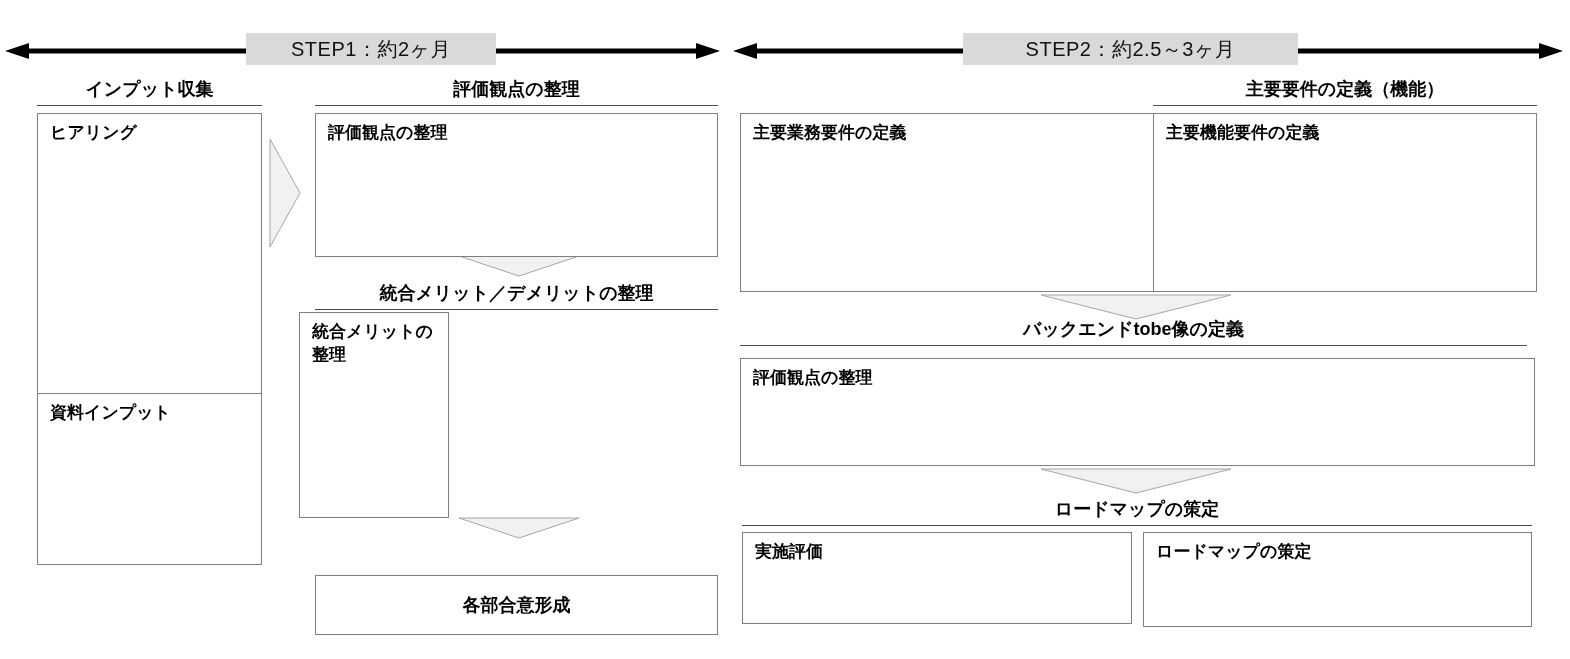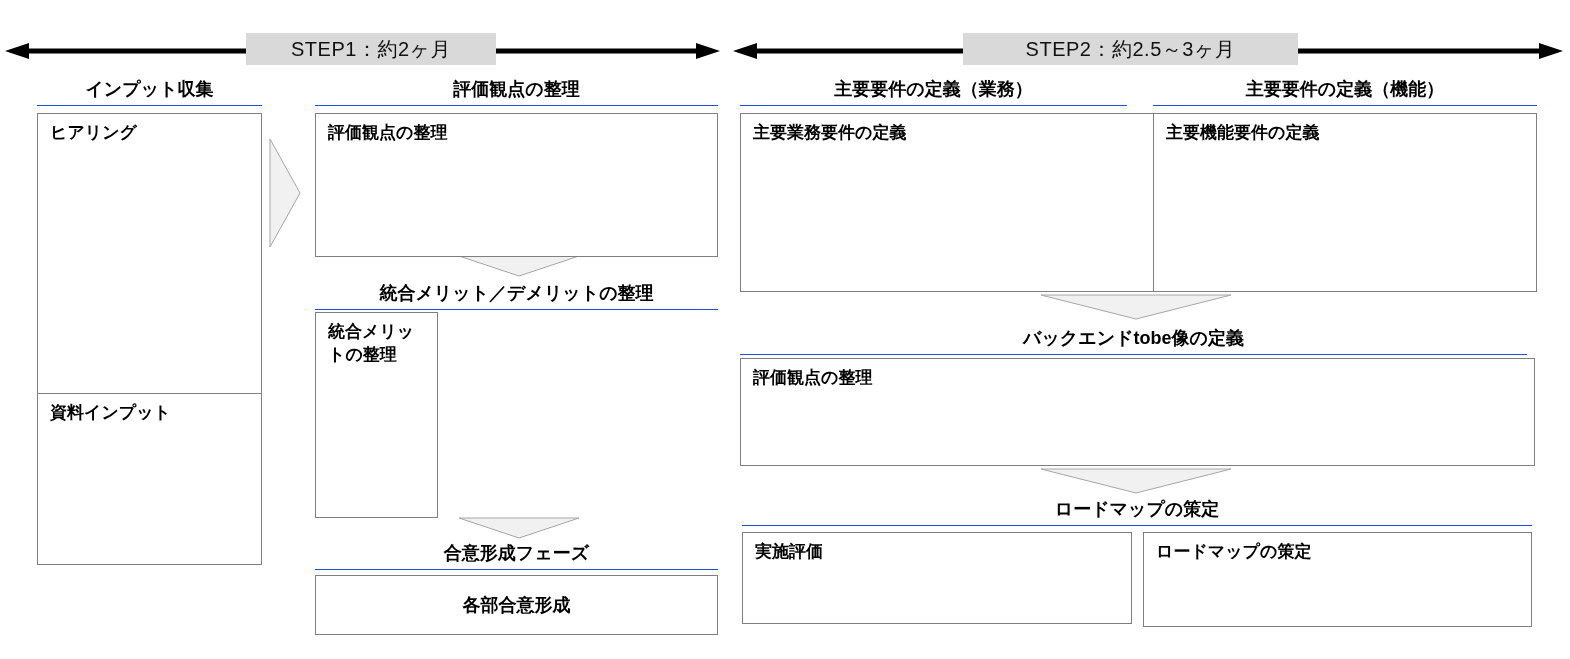--- a/index.html
+++ b/index.html
@@ -60,33 +60,31 @@
     <polygon points="0,9 24,1 24,17" fill="#000"></polygon>
     <rect x="20" y="6.5" width="790" height="5" fill="#000"></rect>
     <polygon points="830,9 806,1 806,17" fill="#000"></polygon>
   </svg>
 
   <div class="step-label" style="left:240px;top:33px;width:250px;height:32px;margin-left:6px;">STEP1：約2ヶ月</div>
   <div class="step-label" style="left:963px;top:33px;width:335px;height:32px;">STEP2：約2.5～3ヶ月</div>
 
   <div class="hdr" style="left:37px;top:76px;width:225px;">インプット収集</div>
   <div class="hdr" style="left:315px;top:76px;width:403px;">評価観点の整理</div>
-  <div class="hdr" style="left:740px;top:76px;width:387px;">主要要件の定義（業務）</div>
   <div class="hdr" style="left:1153px;top:76px;width:384px;">主要要件の定義（機能）</div>
 
   <div class="hdr" style="left:315px;top:280px;width:403px;">統合メリット／デメリットの整理</div>
-  <div class="hdr" style="left:315px;top:540px;width:403px;">合意形成フェーズ</div>
-  <div class="hdr" style="left:740px;top:325px;width:787px;">バックエンドtobe像の定義</div>
+  <div class="hdr" style="left:740px;top:316px;width:787px;">バックエンドtobe像の定義</div>
   <div class="hdr" style="left:742px;top:496px;width:790px;">ロードマップの策定</div>
 
   <div class="box" style="left:37px;top:113px;width:225px;height:314px;">ヒアリング</div>
   <div class="box" style="left:37px;top:393px;width:225px;height:172px;">資料インプット</div>
 
   <div class="box" style="left:315px;top:113px;width:403px;height:144px;">評価観点の整理</div>
-  <div class="box" style="left:315px;top:312px;width:123px;height:206px;">統合メリットの整理</div>
+  <div class="box" style="left:299px;top:312px;width:150px;height:206px;">統合メリットの整理</div>
   <div class="box center" style="left:315px;top:575px;width:403px;height:60px;">各部合意形成</div>
 
   <div class="box" style="left:740px;top:113px;width:451px;height:179px;">主要業務要件の定義</div>
   <div class="box" style="left:1153px;top:113px;width:384px;height:179px;">主要機能要件の定義</div>
   <div class="box" style="left:740px;top:358px;width:795px;height:108px;">評価観点の整理</div>
   <div class="box" style="left:742px;top:532px;width:390px;height:92px;">実施評価</div>
   <div class="box" style="left:1143px;top:532px;width:389px;height:95px;">ロードマップの策定</div>
 
   <svg class="tri" style="left:269px;top:138px;" width="32" height="110">
     <polygon points="1,1 31,55 1,109" fill="#f1f1f1" stroke="#a6a6a6" stroke-width="1"></polygon>

